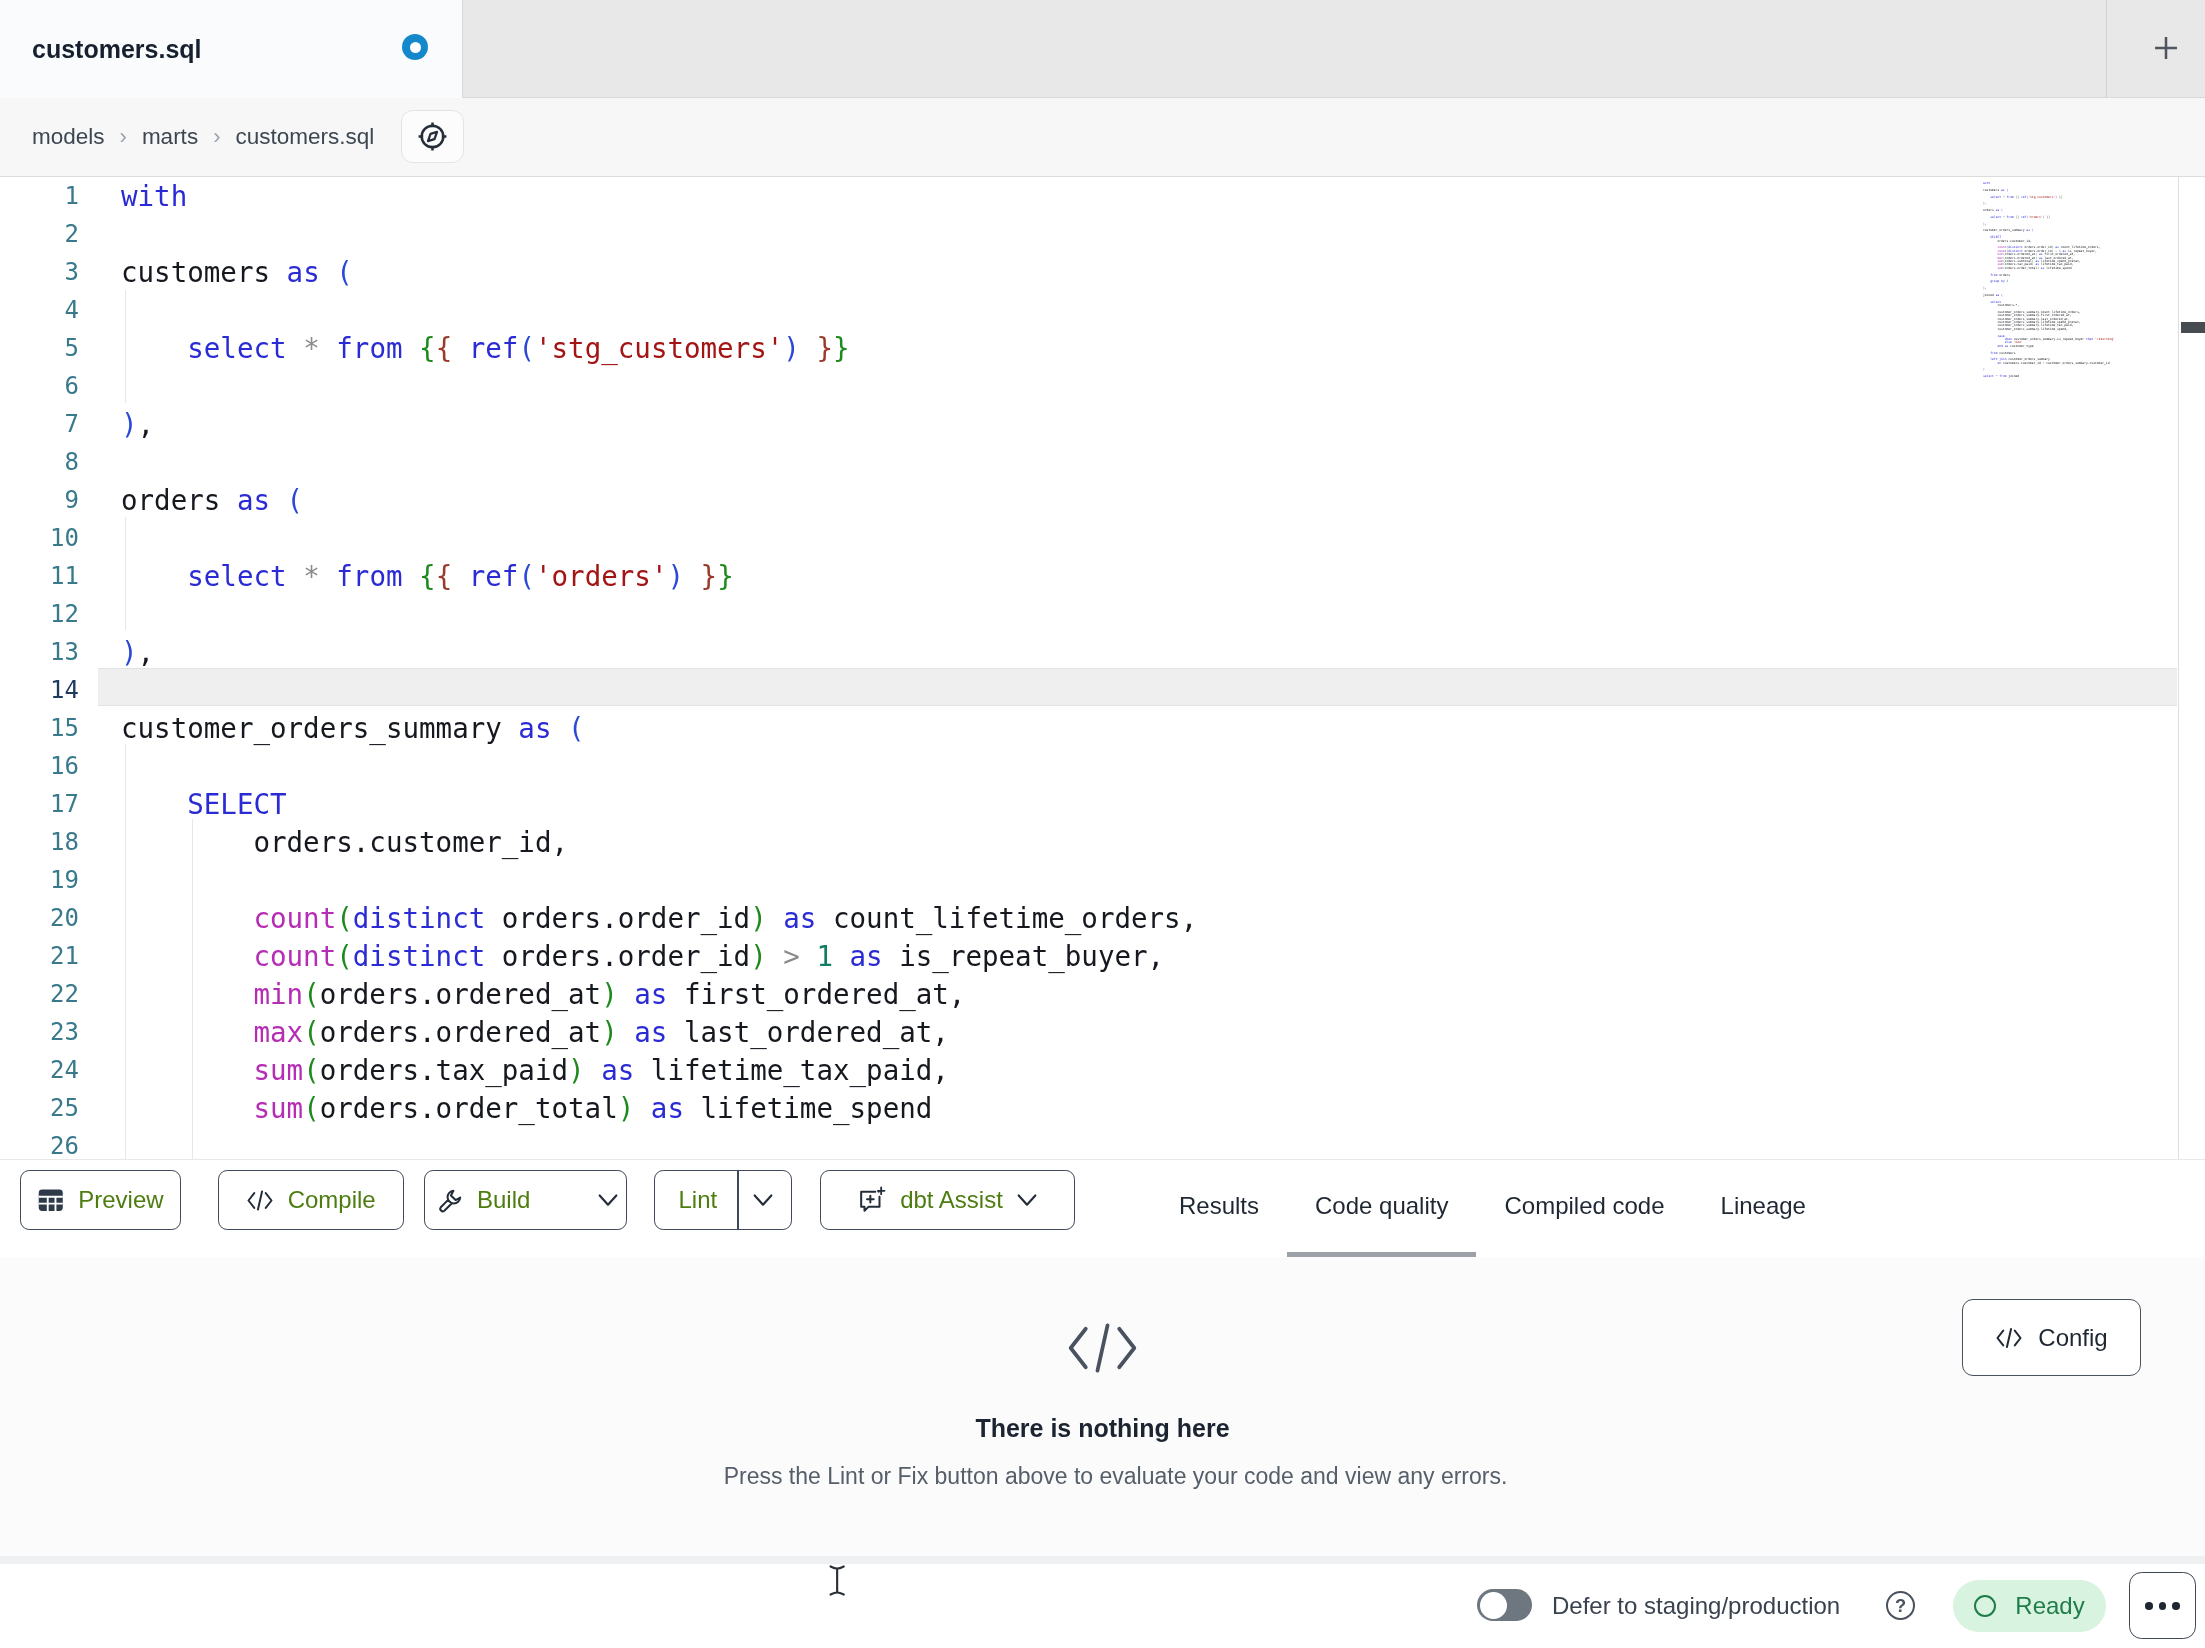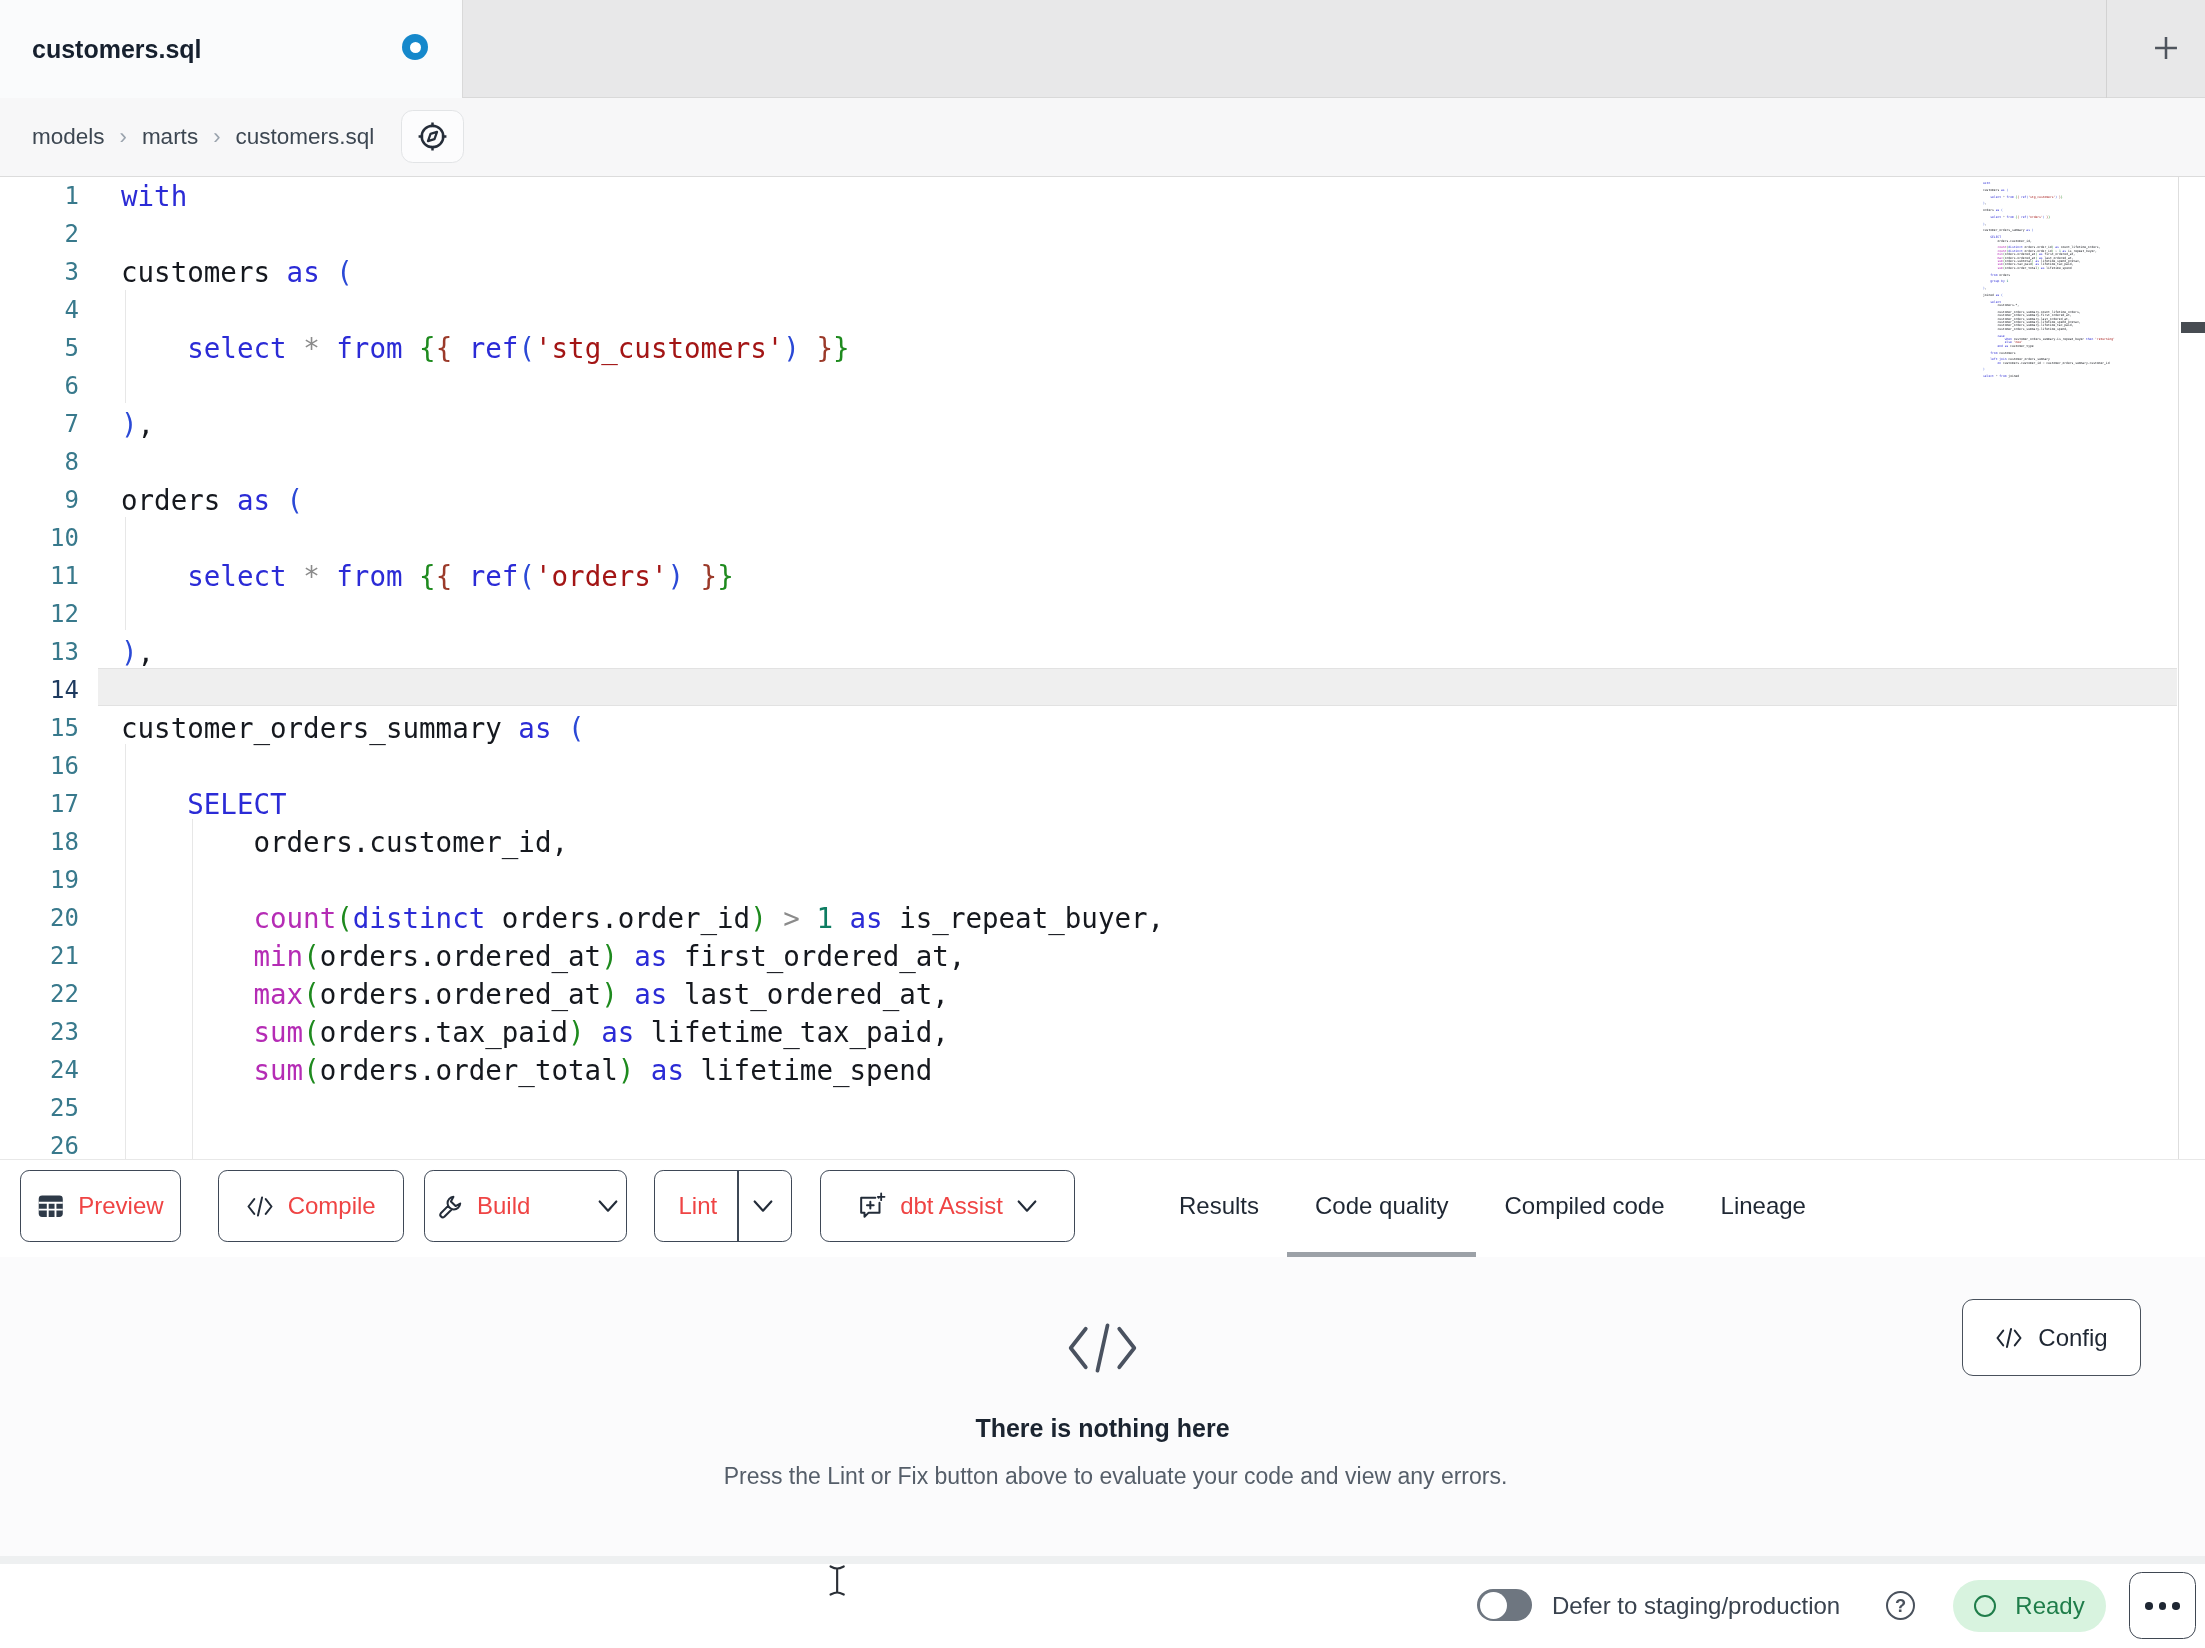--- a/index.html
+++ b/index.html
@@ -35,21 +35,21 @@
   .tok-kw { color:#2b2bd6; } .tok-fn { color:#b52cb5; } .tok-str { color:#a31515; }
   .tok-gb { color:#1e8a1e; } .tok-rb { color:#9b3a2a; } .tok-bb { color:#2b49d6; }
   .tok-op { color:#8b8b8b; } .tok-num { color:#0e7d62; } .tok-tx { color:#15181e; }
   .minimap { position:absolute; left:1983px; top:5px; width:190px; height:972px; overflow:hidden; }
   .ml { height:3.4px; line-height:3.4px; white-space:pre; font-family:"DejaVu Sans Mono","Liberation Mono",monospace; font-size:3px; }
   .scroll-track { position:absolute; left:2178px; top:0; width:0.8px; height:982px; background:#dedede; }
   .scroll-marker { position:absolute; left:2181px; top:145px; width:24px; height:11px; background:#474c52; }
 
   
   .toolbar { position:absolute; left:0; top:1159px; width:2205px; height:98px; background:#ffffff; border-top:0.8px solid #e8e8e8; }
-  .btn { position:absolute; top:10px; height:72px; background:#ffffff; border:1.7px solid #3e4856; border-radius:9.2px; display:flex; align-items:center; justify-content:center; gap:13.3px; font-size:24px; color:#ef4444; font-family:"Liberation Sans",sans-serif; cursor:pointer; }
+  .btn { position:absolute; top:10px; height:60px; background:#ffffff; border:1.7px solid #3e4856; border-radius:9.2px; display:flex; align-items:center; justify-content:center; gap:13.3px; font-size:24px; color:#4d7c0f; font-family:"Liberation Sans",sans-serif; cursor:pointer; }
   .btn .seg { display:flex; align-items:center; justify-content:center; gap:13.3px; height:100%; padding:0 20px; }
   .btn .segdiv { width:1.7px; height:100%; background:#3e4856; }
   .tabs { position:absolute; left:1151px; top:0; height:98px; display:flex; }
   .ptab { height:98px; display:flex; align-items:center; padding:0 28px; font-size:24px; color:#1f2733; border-bottom:6.7px solid transparent; cursor:pointer; }
   .ptab.active { border-bottom-color:#9ca1a7; }
 
   
   .pane { position:absolute; left:0; top:1257px; width:2205px; height:300px; background:#fbfbfc; }
   .empty { position:absolute; left:0; top:0; width:2205px; text-align:center; }
   .empty-icon { margin-top:65px; }
@@ -162,20 +162,21 @@
         <div class="cl"></div>
         <div class="cl"><span class="tok-tx">    </span><span class="tok-kw">select</span><span class="tok-tx"> </span><span class="tok-op">*</span><span class="tok-tx"> </span><span class="tok-kw">from</span><span class="tok-tx"> </span><span class="tok-gb">{</span><span class="tok-rb">{</span><span class="tok-tx"> </span><span class="tok-kw">ref</span><span class="tok-bb">(</span><span class="tok-str">'orders'</span><span class="tok-bb">)</span><span class="tok-tx"> </span><span class="tok-rb">}</span><span class="tok-gb">}</span></div>
         <div class="cl"></div>
         <div class="cl"><span class="tok-bb">)</span><span class="tok-tx">,</span></div>
         <div class="cl"></div>
         <div class="cl"><span class="tok-tx">customer_orders_summary </span><span class="tok-kw">as</span><span class="tok-tx"> </span><span class="tok-bb">(</span></div>
         <div class="cl"></div>
         <div class="cl"><span class="tok-tx">    </span><span class="tok-kw">SELECT</span></div>
         <div class="cl"><span class="tok-tx">        orders.customer_id,</span></div>
         <div class="cl"></div>
+        <div class="cl"><span class="tok-tx">        </span><span class="tok-fn">count</span><span class="tok-gb">(</span><span class="tok-kw">distinct</span><span class="tok-tx"> orders.order_id</span><span class="tok-gb">)</span><span class="tok-tx"> </span><span class="tok-kw">as</span><span class="tok-tx"> count_lifetime_orders,</span></div>
         <div class="cl"><span class="tok-tx">        </span><span class="tok-fn">count</span><span class="tok-gb">(</span><span class="tok-kw">distinct</span><span class="tok-tx"> orders.order_id</span><span class="tok-gb">)</span><span class="tok-tx"> </span><span class="tok-op">&gt;</span><span class="tok-tx"> </span><span class="tok-num">1</span><span class="tok-tx"> </span><span class="tok-kw">as</span><span class="tok-tx"> is_repeat_buyer,</span></div>
         <div class="cl"><span class="tok-tx">        </span><span class="tok-fn">min</span><span class="tok-gb">(</span><span class="tok-tx">orders.ordered_at</span><span class="tok-gb">)</span><span class="tok-tx"> </span><span class="tok-kw">as</span><span class="tok-tx"> first_ordered_at,</span></div>
         <div class="cl"><span class="tok-tx">        </span><span class="tok-fn">max</span><span class="tok-gb">(</span><span class="tok-tx">orders.ordered_at</span><span class="tok-gb">)</span><span class="tok-tx"> </span><span class="tok-kw">as</span><span class="tok-tx"> last_ordered_at,</span></div>
         <div class="cl"><span class="tok-tx">        </span><span class="tok-fn">sum</span><span class="tok-gb">(</span><span class="tok-tx">orders.tax_paid</span><span class="tok-gb">)</span><span class="tok-tx"> </span><span class="tok-kw">as</span><span class="tok-tx"> lifetime_tax_paid,</span></div>
         <div class="cl"><span class="tok-tx">        </span><span class="tok-fn">sum</span><span class="tok-gb">(</span><span class="tok-tx">orders.order_total</span><span class="tok-gb">)</span><span class="tok-tx"> </span><span class="tok-kw">as</span><span class="tok-tx"> lifetime_spend</span></div>
       </div>
     <div class="minimap">
         <div class="ml"><span class="tok-kw">with</span></div>
         <div class="ml"></div>
         <div class="ml"><span class="tok-tx">customers </span><span class="tok-kw">as</span><span class="tok-tx"> </span><span class="tok-bb">(</span></div>

